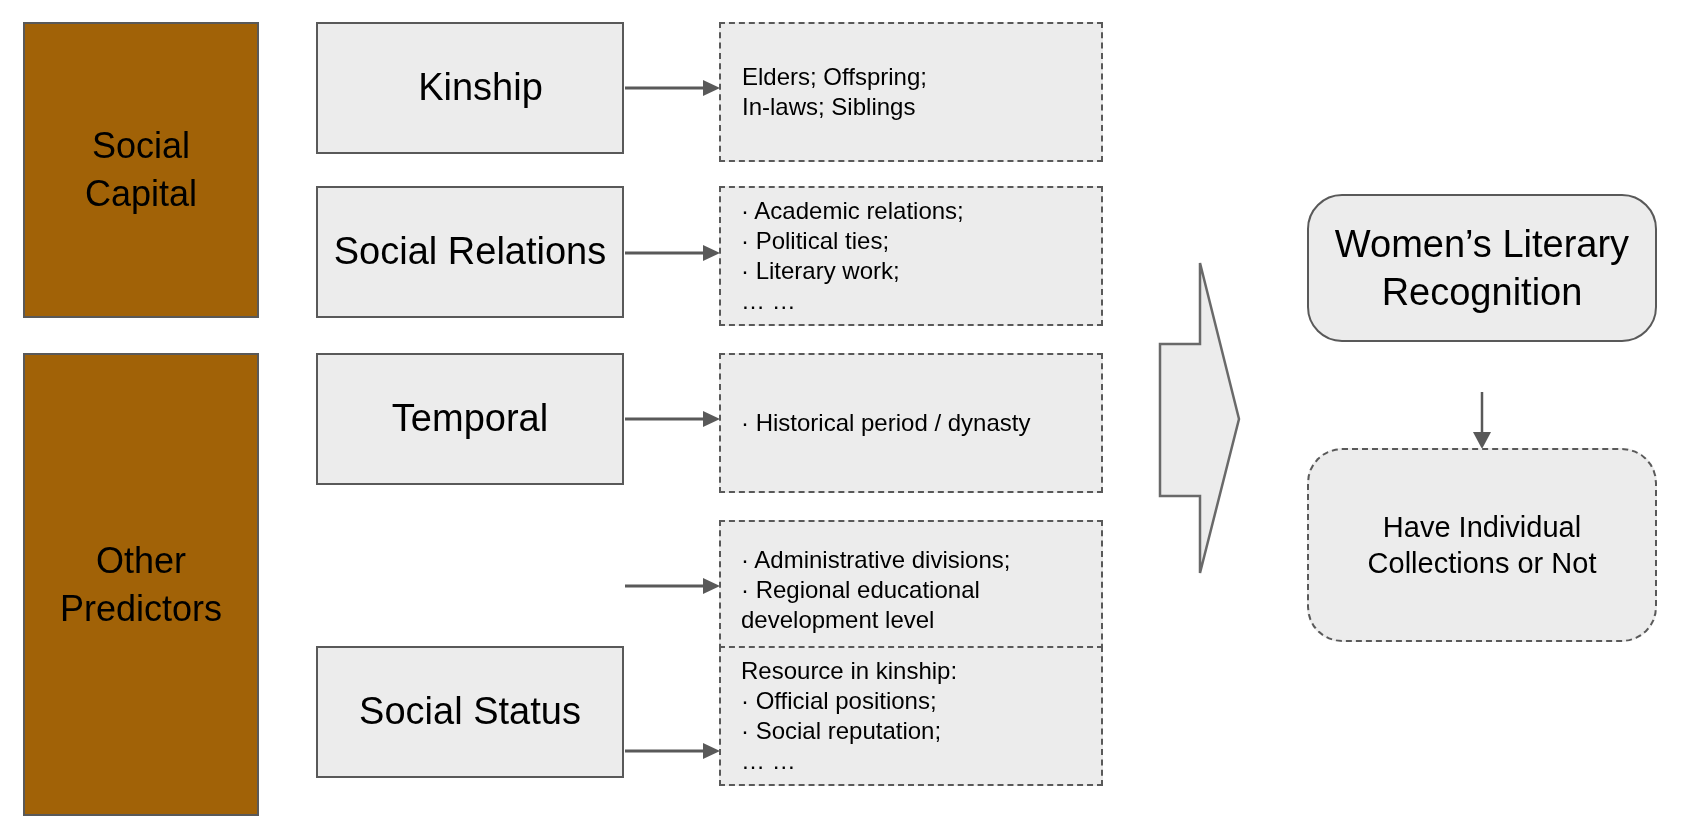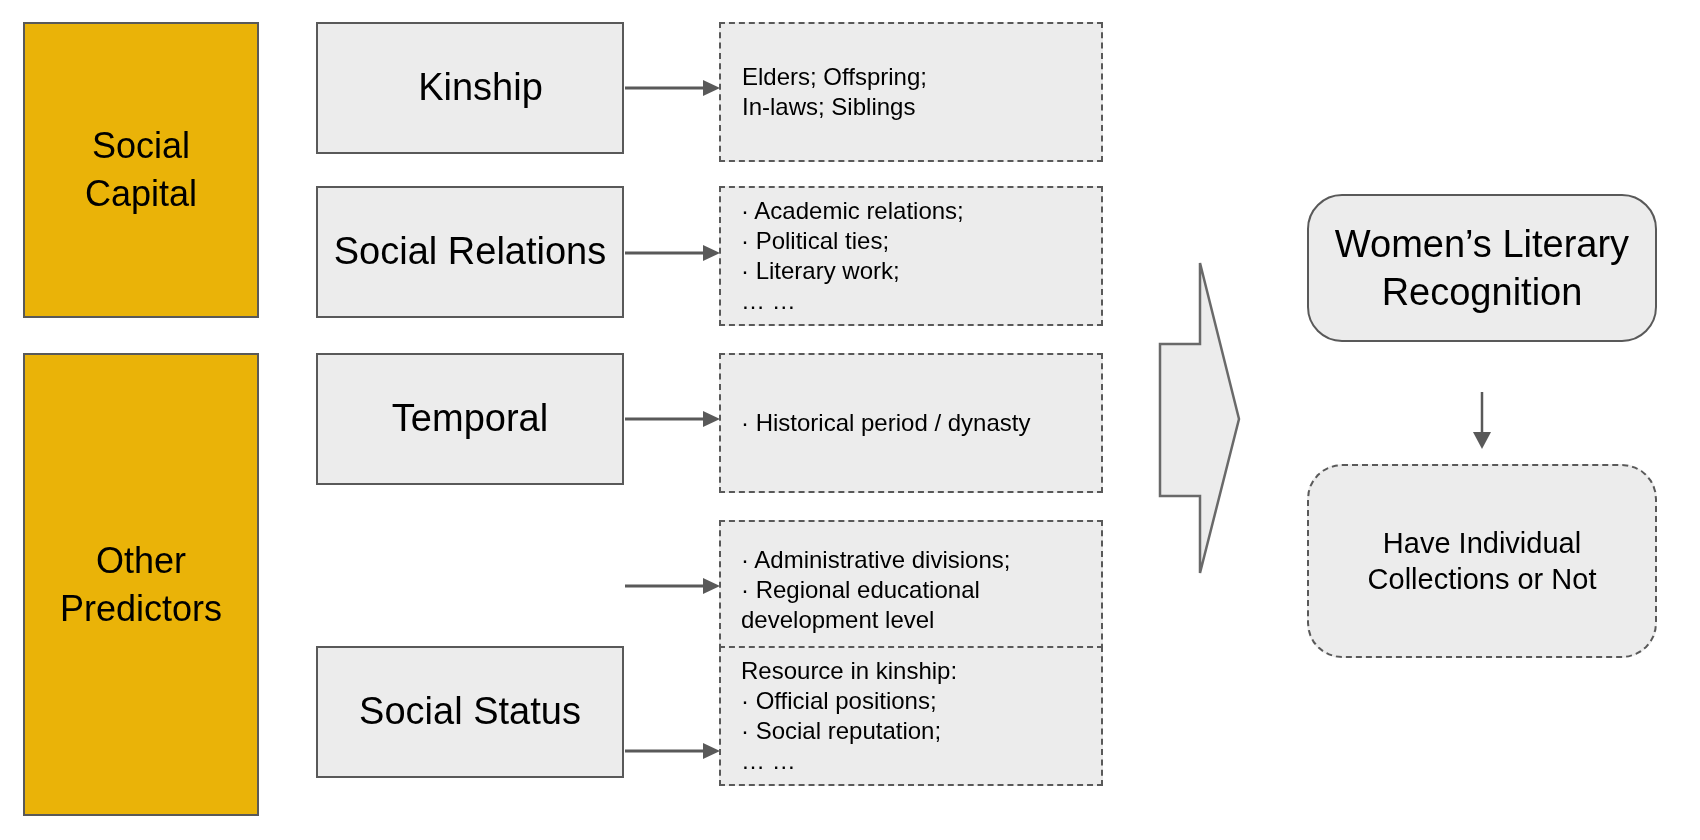--- a/index.html
+++ b/index.html
@@ -17,21 +17,21 @@
     box-sizing: border-box;
     display: flex;
     align-items: center;
     justify-content: center;
     text-align: center;
   }
   .lbl { white-space: pre-line; display: block; width: 100%; }
 
   .group {
     left: 23px; width: 236px;
-    background: #eab308;
+    background: #a16207;
     border: 2.5px solid #595959;
     font-size: 36px; line-height: 1.33;
   }
   .g1 { top: 22px; height: 296px; }
   .g2 { top: 353px; height: 463px; }
 
   .pred {
     left: 316px; width: 308px; height: 132px;
     background: #ececec;
     border: 2.5px solid #595959;
@@ -53,21 +53,21 @@
   .r5 { top: 646px; }
 
   .outcome {
     left: 1307px; top: 194px; width: 350px; height: 148px;
     background: #ececec;
     border: 2.5px solid #595959;
     border-radius: 35px;
     font-size: 38px; line-height: 1.27;
   }
   .dep {
-    left: 1307px; top: 464px; width: 350px; height: 194px;
+    left: 1307px; top: 448px; width: 350px; height: 194px;
     background: #ececec;
     border: 2.5px dashed #595959;
     border-radius: 35px;
     font-size: 29px; line-height: 1.25; align-items: center;
   }
 
   svg.overlay {
     position: absolute;
     left: 0; top: 0;
     width: 1700px; height: 840px;

